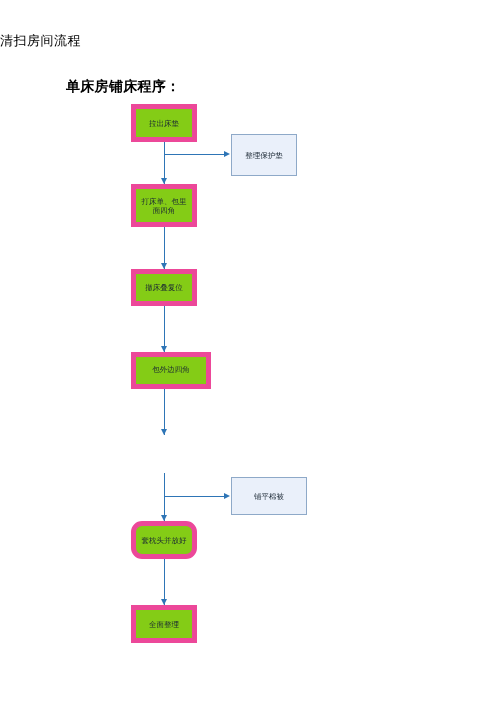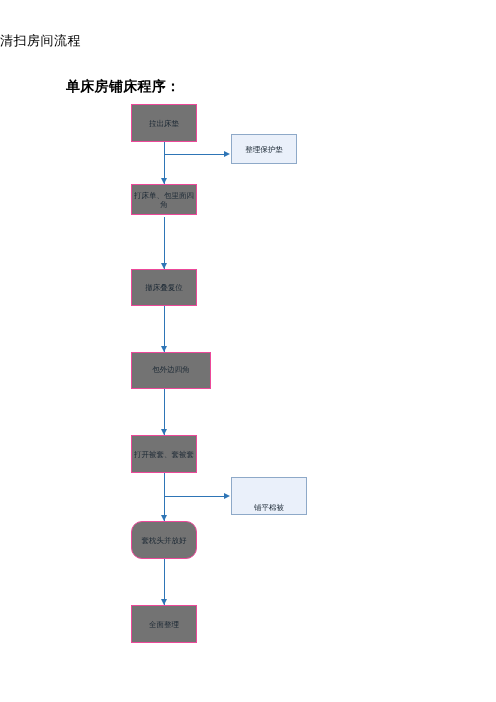--- a/index.html
+++ b/index.html
@@ -37,22 +37,22 @@
     left: 66px;
     top: 78px;
     font-size: 14px;
     font-weight: bold;
     color: #000000;
     letter-spacing: 0.3px;
   }
   .node {
     position: absolute;
     box-sizing: border-box;
-    background: #737373;
-    border: 1px solid #ec4899;
+    background: #84cc16;
+    border: 5px solid #ec4899;
     display: flex;
     align-items: center;
     justify-content: center;
     text-align: center;
     font-size: 7.5px;
     color: #1a2733;
     line-height: 1.2;
     padding: 2px;
   }
   .node.side {
@@ -112,39 +112,36 @@
   <div class="arrow-down" style="left:160.5px; top:515px;"></div>
   <div class="conn h" style="left:164px; top:496px; width:62px;"></div>
   <div class="arrow-right" style="left:224px; top:492.5px;"></div>
 
   <div class="conn v" style="left:164px; top:559px; height:46px;"></div>
   <div class="arrow-down" style="left:160.5px; top:599px;"></div>
 
   <div class="node" style="left:131px; top:104px; width:66px; height:38px;">
     <span>拉出床垫</span>
   </div>
-  <div class="node" style="left:131px; top:184px; width:66px; height:31px;justify-content:flex-end;">
+  <div class="node" style="left:131px; top:184px; width:66px; height:43px;justify-content:flex-end;">
     <span>打床单、包里面四角</span>
   </div>
   <div class="node" style="left:131px; top:269px; width:66px; height:37px;text-align:center;">
     <span>撤床叠复位</span>
   </div>
   <div class="node" style="left:131px; top:352px; width:80px; height:37px;font-family:Liberation Mono, monospace;">
     <span>包外边四角</span>
   </div>
-  <div class="node" style="left:131px; top:435px; width:66px; height:38px;">
-    <span>打开被套、套被套</span>
-  </div>
   <div class="node" style="left:131px; top:521px; width:66px; height:38px;border-radius:11px;">
     <span>套枕头并放好</span>
   </div>
   <div class="node" style="left:131px; top:605px; width:66px; height:38px;">
     <span>全面整理</span>
   </div>
 
-  <div class="node side" style="left:231px; top:134px; width:66px; height:30px;">
+  <div class="node side" style="left:231px; top:134px; width:66px; height:42px;">
     <span>整理保护垫</span>
   </div>
-  <div class="node side" style="left:231px; top:477px; width:76px; height:38px;align-items:flex-end;">
+  <div class="node side" style="left:231px; top:477px; width:76px; height:38px;">
     <span>铺平棉被</span>
   </div>
 
 </div>
 
 </body></html>

